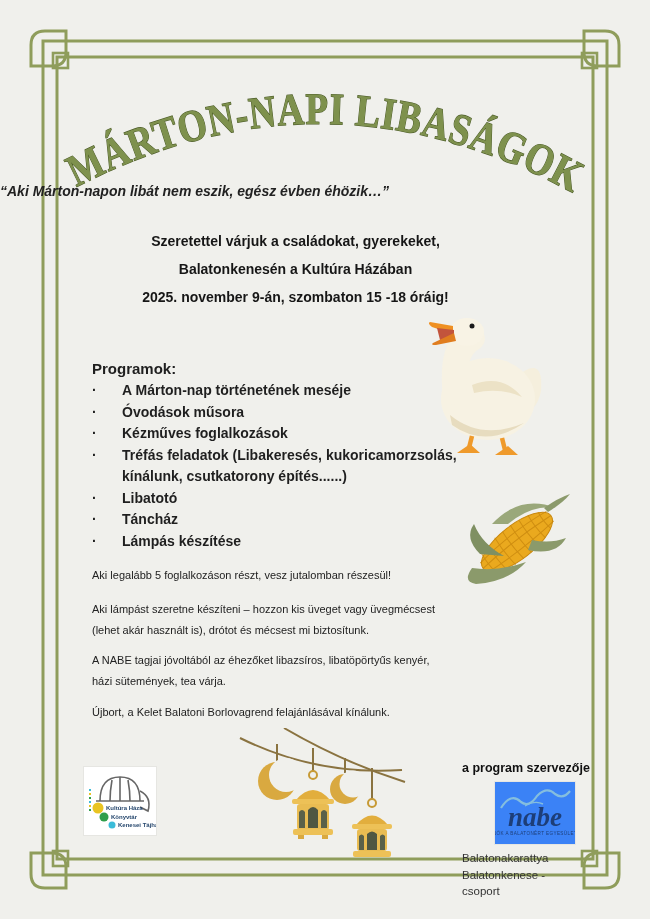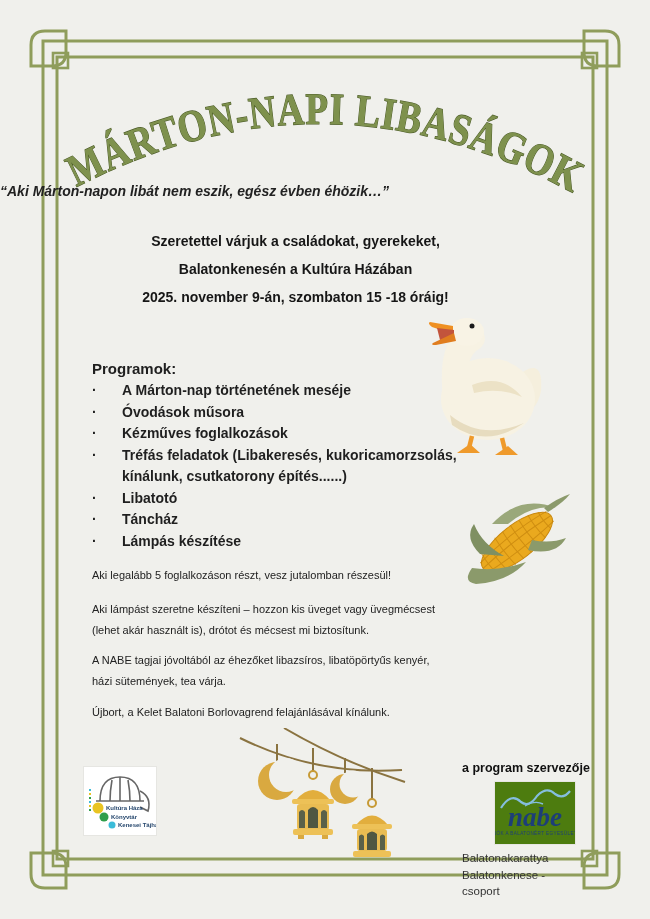--- a/index.html
+++ b/index.html
@@ -41,21 +41,21 @@
   .note{
     left:92px;width:478px;font-size:11px;line-height:21px;color:#222;
     white-space:pre-line;
   }
   .note0{top:565px;}
   .note1{top:599px;}
   .note2{top:650px;}
   .note3{top:702px;}
   .organizer{left:462px;top:738px;width:146px;margin-top:23px;}
   .org-label{font-size:12.5px;font-weight:bold;color:#111;}
-  .nabe-box{margin:7px auto 0;width:80px;height:62px;background:#4d7c0f;box-shadow:0 0 0 1px #e6e6e2;}
+  .nabe-box{margin:7px auto 0;width:80px;height:62px;background:#3b82f6;box-shadow:0 0 0 1px #e6e6e2;}
   .group-line{font-size:11.5px;line-height:16.5px;color:#333;}
   .group{margin-top:6px;}
   .venue-box{left:84px;top:767px;width:72px;height:68px;background:#ffffff;box-shadow:0 0 0 1px #e6e6e2;}
 </style>
 </head>
 <body>
 
 <svg class="abs frame" width="650" height="919" viewBox="0 0 650 919">
   <g fill="none" stroke="#8f9d5b" stroke-width="3">
     <rect x="43" y="41" width="564" height="834"></rect>

